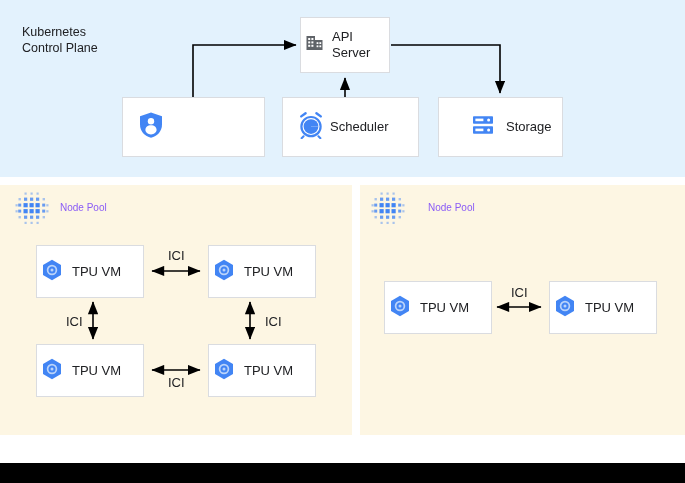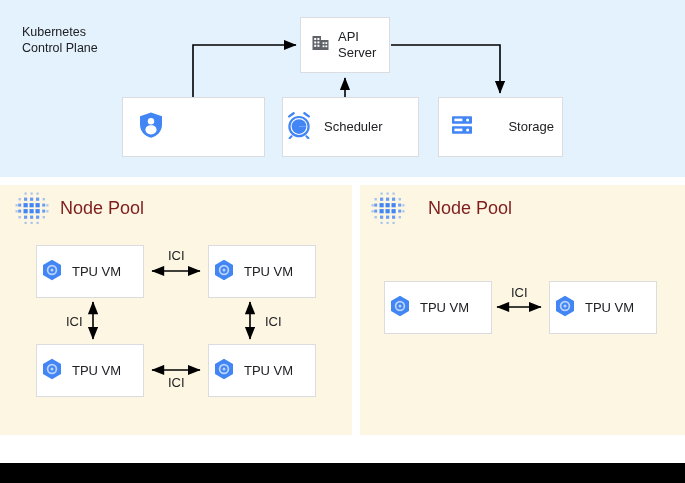--- a/index.html
+++ b/index.html
@@ -29,36 +29,36 @@
   .card-inner{
     display:flex;align-items:center;justify-content:center;
     width:100%;gap:9px;padding:0 8px;box-sizing:border-box;
   }
   .card-label{
     font-size:13px;color:#202124;line-height:16px;white-space:pre-line;
   }
 
   
   .card-api-server{left:300px;top:17px;width:90px;height:56px;}
-  .card-api-server .card-inner{gap:7px;justify-content:flex-start;padding-left:10px;}
+  .card-api-server .card-inner{gap:7px;justify-content:flex-start;padding-left:4px;}
   .card-resource-controllers{left:122px;top:97px;width:143px;height:60px;}
   .card-resource-controllers .card-inner{justify-content:flex-start;padding-left:15px;gap:11px;}
   .card-scheduler{left:282px;top:97px;width:137px;height:60px;}
-  .card-scheduler .card-inner{justify-content:flex-start;padding-left:2px;gap:11px;}
+  .card-scheduler .card-inner{justify-content:flex-start;padding-left:14px;gap:5px;}
   .card-storage{left:438px;top:97px;width:125px;height:60px;}
-  .card-storage .card-inner{justify-content:space-between;padding-left:11px;gap:11px;}
+  .card-storage .card-inner{justify-content:flex-start;padding-left:32px;gap:11px;}
 
   
   .node-pool-panel{
     position:absolute;top:185px;height:250px;background:#FDF6E3;
   }
   .node-pool-left{left:0px;width:352px;}
   .node-pool-right{left:360px;width:325px;}
   .node-pool-title{
-    position:absolute;font-size:18px;color:#7f1d1d;line-height:16px;
+    position:absolute;font-size:10px;color:#8b5cf6;line-height:16px;
   }
   .np-title-left{left:60px;top:200px;}
   .np-title-right{left:428px;top:200px;}
 
   
   .np-icon{position:absolute;width:36px;height:36px;}
   .np-icon-left{left:14px;top:191px;}
   .np-icon-right{left:370px;top:191px;}
 
   

